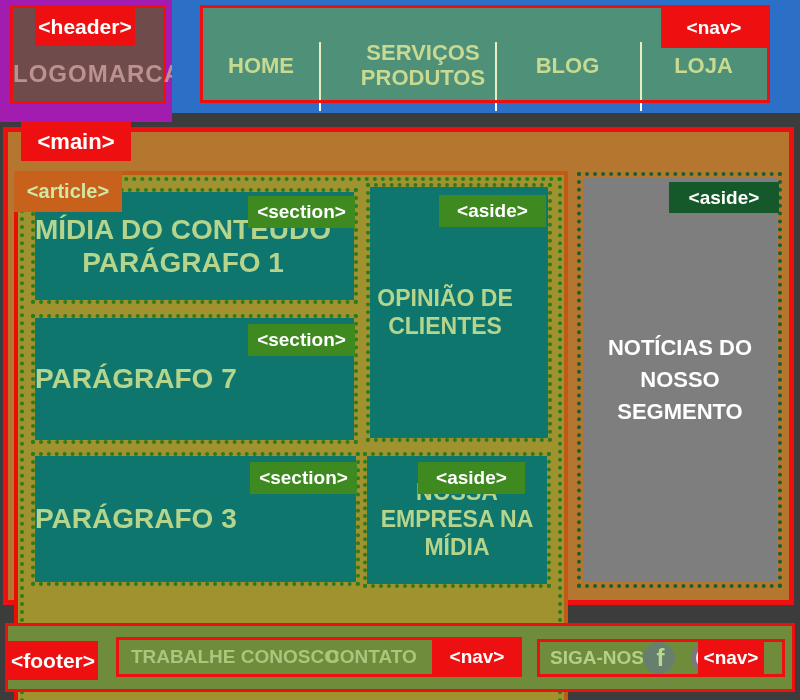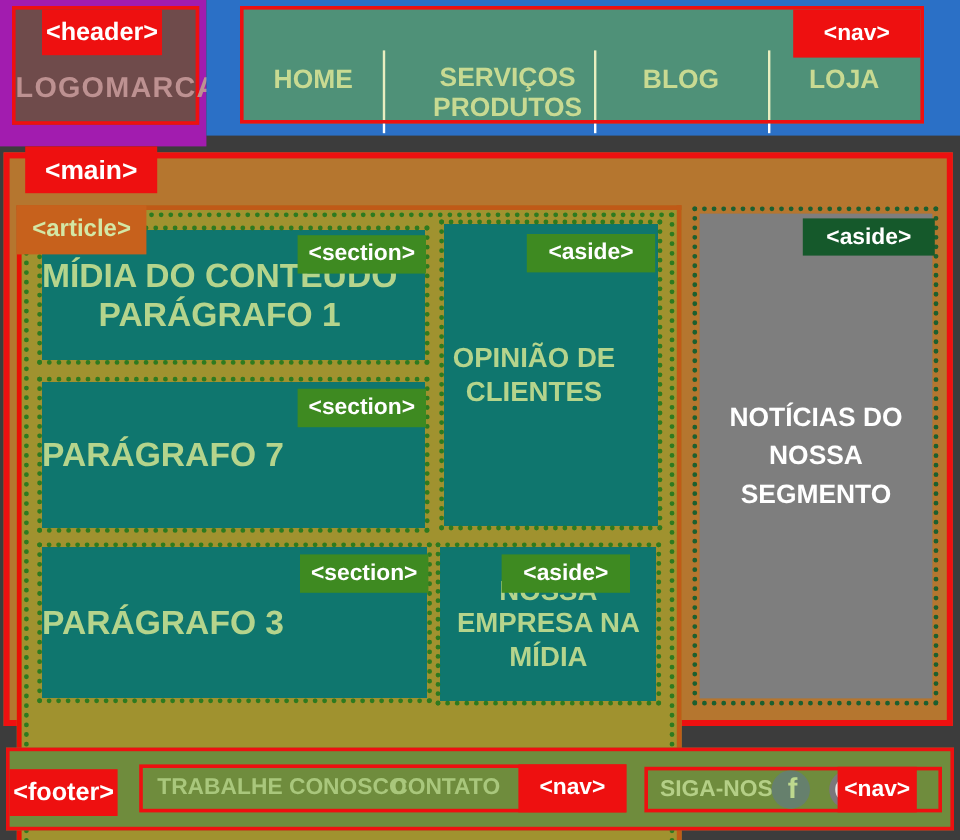--- a/index.html
+++ b/index.html
@@ -91,21 +91,21 @@
   <div class="abs header-block">
     <div class="abs header-box">
       <div class="tag header-tag">&lt;header&gt;</div>
       <div class="abs logo-text">LOGOMARCA</div>
     </div>
   </div>
 
   <div class="abs blue-strip">
     <div class="abs nav-bar">
       <div class="nav-cell" style="left:0;width:116px;">HOME</div>
-      <div class="nav-cell" style="left:116px;width:208px;padding:0 12px;margin-top:12px;">SERVIÇOS PRODUTOS</div>
+      <div class="nav-cell" style="left:116px;width:208px;padding:0 12px;">SERVIÇOS PRODUTOS</div>
       <div class="nav-cell" style="left:292px;width:145px;">BLOG</div>
       <div class="nav-cell" style="left:437px;width:127px;">LOJA</div>
       <div class="nav-divider" style="left:116px;"></div>
       <div class="nav-divider" style="left:292px;"></div>
       <div class="nav-divider" style="left:437px;"></div>
       <div class="tag nav-tag">&lt;nav&gt;</div>
     </div>
     <div class="nav-tick" style="left:147px;"></div>
     <div class="nav-tick" style="left:323px;"></div>
     <div class="nav-tick" style="left:468px;"></div>
@@ -144,21 +144,21 @@
         <div class="tag green" style="top:6px;right:22px;">&lt;aside&gt;</div>
         <div class="content-text aside-text" style="width:180px;">NOSSA EMPRESA NA MÍDIA</div>
       </div>
     </div>
   </div>
   <div class="tag main-tag">&lt;main&gt;</div>
 
   <div class="abs news-dotted"></div>
   <div class="abs news-gray">
     <div class="tag darkgreen news-tag">&lt;aside&gt;</div>
-    <div class="news-text">NOTÍCIAS DO NOSSA SEGMENTO</div>
+    <div class="news-text">NOTÍCIAS DO NOSSO SEGMENTO</div>
   </div>
 
   <div class="abs footer-box"></div>
   <div class="tag footer-tag">&lt;footer&gt;</div>
 
   <div class="abs fnav1">
     <div class="flink" style="left:12px;">TRABALHE CONOSCO</div>
     <div class="flink" style="left:207px;">CONTATO</div>
     <div class="tag fnav-tag1">&lt;nav&gt;</div>
   </div>

